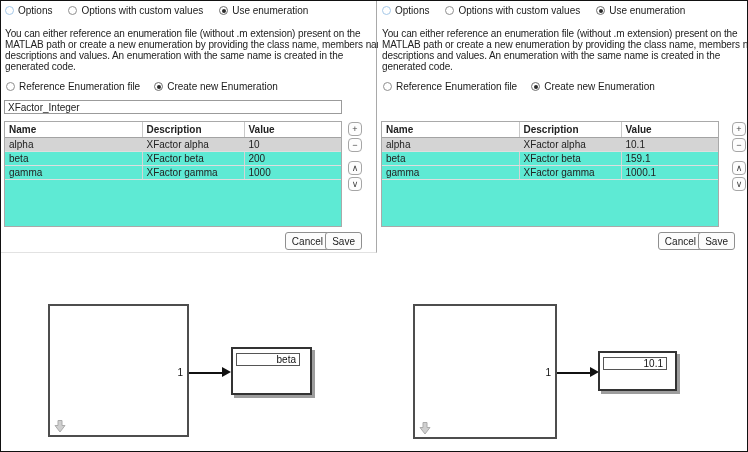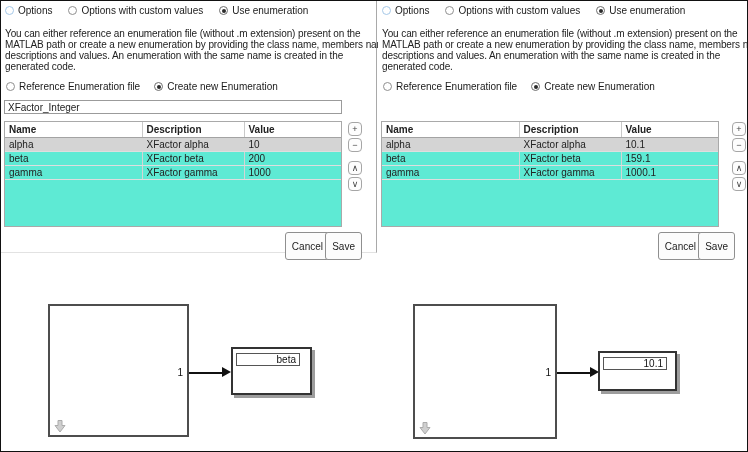--- a/index.html
+++ b/index.html
@@ -24,21 +24,21 @@
   .name-input { position:absolute; left:3px; top:99px; width:338px; height:14px; border:1px solid #9b9b9b; font-size:10px; padding:0 3px; color:#222; background:#fff; }
   .grid { position:absolute; left:3px; top:120px; width:338px; height:106px; border:1px solid #a9a9a9; background:#5eead4; overflow:hidden; }
   .grid table { width:100%; border-collapse:collapse; font-size:10px; color:#222; table-layout:fixed; }
   .grid th { text-align:left; font-weight:bold; padding:2px 4px; height:15px; border-right:1px solid #c9c9c9; border-bottom:1px solid #a3a3a3; background:#fff; }
   .grid td { padding:1px 4px; height:14px; border-right:1px solid #d4d4d4; border-bottom:1px solid #dedede;margin-top:39px; }
   .grid th:last-child, .grid td:last-child { border-right:none; }
   .grid tr.selected td { background:#d4d4d4; }
   .side-controls { position:absolute; left:347px; top:121px; width:15px; height:72px; }
   .ctl { position:absolute; left:0; width:14px; height:14px; border:1px solid #a6a6a6; border-radius:4px; background:#fdfdfd; font-size:9px; line-height:12px; text-align:center; color:#444; cursor:default; }
   .ctl.add { top:0; } .ctl.remove { top:16px; } .ctl.up { top:39px; } .ctl.down { top:55px; }
-  .btn { position:absolute; top:231px; height:28px; border:1px solid #8f8f8f; border-radius:3px; background:#fcfcfc; font-size:10px; line-height:15px; padding:0 6px; color:#222; }
+  .btn { position:absolute; top:231px; height:18px; border:1px solid #8f8f8f; border-radius:3px; background:#fcfcfc; font-size:10px; line-height:15px; padding:0 6px; color:#222; }
   .btn.cancel { right:46px; } .btn.save { right:14px; }
   
   .subsys { position:absolute; border:2px solid #4d4d4d; background:#fff; }
   #subsys-left  { left:47px;  top:303px; width:141px; height:133px; }
   #subsys-right { left:412px; top:303px; width:144px; height:135px; }
   .port-num { position:absolute; right:4px; top:61px; font-size:10px; color:#111; }
   .down-arrow { position:absolute; left:4px; bottom:2px; }
   .wire { position:absolute; height:2px; background:#111; top:371px; }
   #wire-left  { left:188px; width:33px; }
   #wire-right { left:556px; width:33px; }

